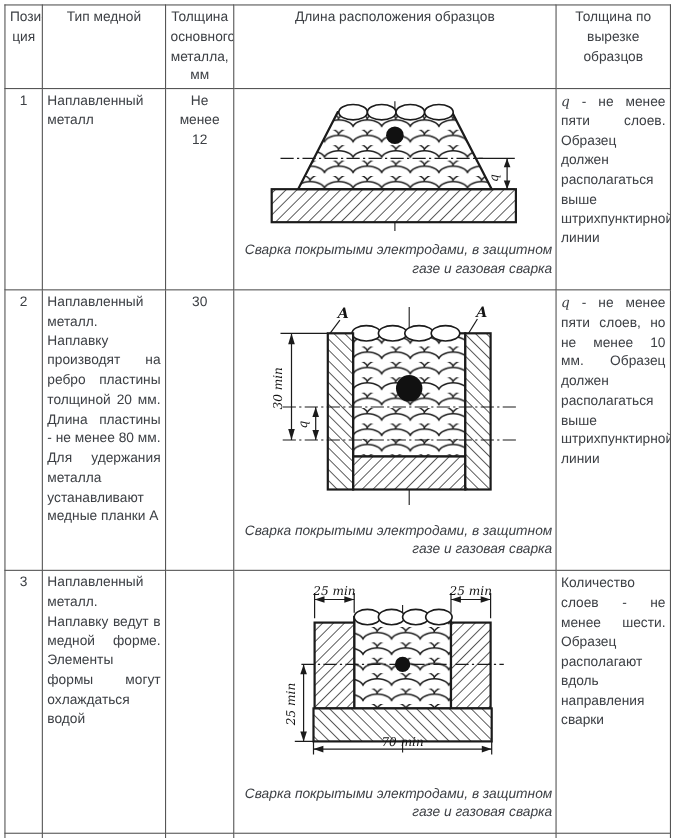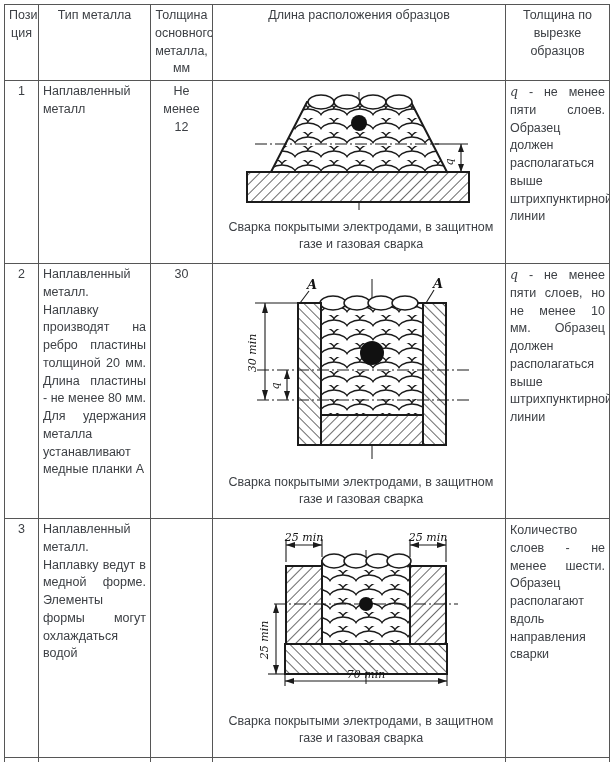--- a/index.html
+++ b/index.html
@@ -10,21 +10,21 @@
   tr.r1{height:183px;}
   tr.r2{height:255px;}
   tr.r3{height:239px;}
   tr.partial{height:7px;}
   tr.partial td{border-bottom:2px solid #2e2e2e;padding:0;}
   th.c{white-space:pre-line;text-align:center;}
   .cen{text-align:center;white-space:pre-line;}
   .just{text-align:justify;padding:1px 1px;margin-top:39px;}
   td.scheme{position:relative;padding:0;}
   .diag-wrap{display:flex;justify-content:center;padding-top:7px;}
-  .caption{position:absolute;left:7px;right:3px;bottom:9px;text-align:center;}
+  .caption{position:absolute;left:7px;right:3px;bottom:9px;text-align:right;font-style:italic;}
   .qsym{font-style:italic;font-family:"DejaVu Serif",serif;}
   .ol{stroke:#1b1b1b;stroke-width:2;}
   .cl{stroke:#1b1b1b;stroke-width:1;fill:none;}
   .dd{stroke:#1b1b1b;stroke-width:1.1;fill:none;stroke-dasharray:12 3 2 3;}
   .dim{stroke:#1b1b1b;stroke-width:1.1;fill:none;}
   .arr{fill:#1b1b1b;stroke:none;}
   .bead{fill:#fff;stroke:#1b1b1b;stroke-width:1.5;}
   text.dlab{font:italic 11px "DejaVu Serif",serif;fill:#141414;}
   text.alab{font:italic bold 13px "DejaVu Serif",serif;fill:#141414;}
 </style>
@@ -57,21 +57,21 @@
       <col style="width:112px">
       <col style="width:62px">
       <col style="width:293px">
       <col style="width:104px">
   </colgroup>
 
   <tbody>
       <tr class="hdr">
     <th class="c">Пози-
 ция</th>
-    <th class="c">Тип металла</th>
+    <th class="c">Тип медной</th>
     <th class="c">Толщина
 основного
 металла,
 мм</th>
     <th class="c">Длина расположения образцов</th>
     <th class="c">Толщина по
 вырезке
 образцов</th>
   </tr>
 

